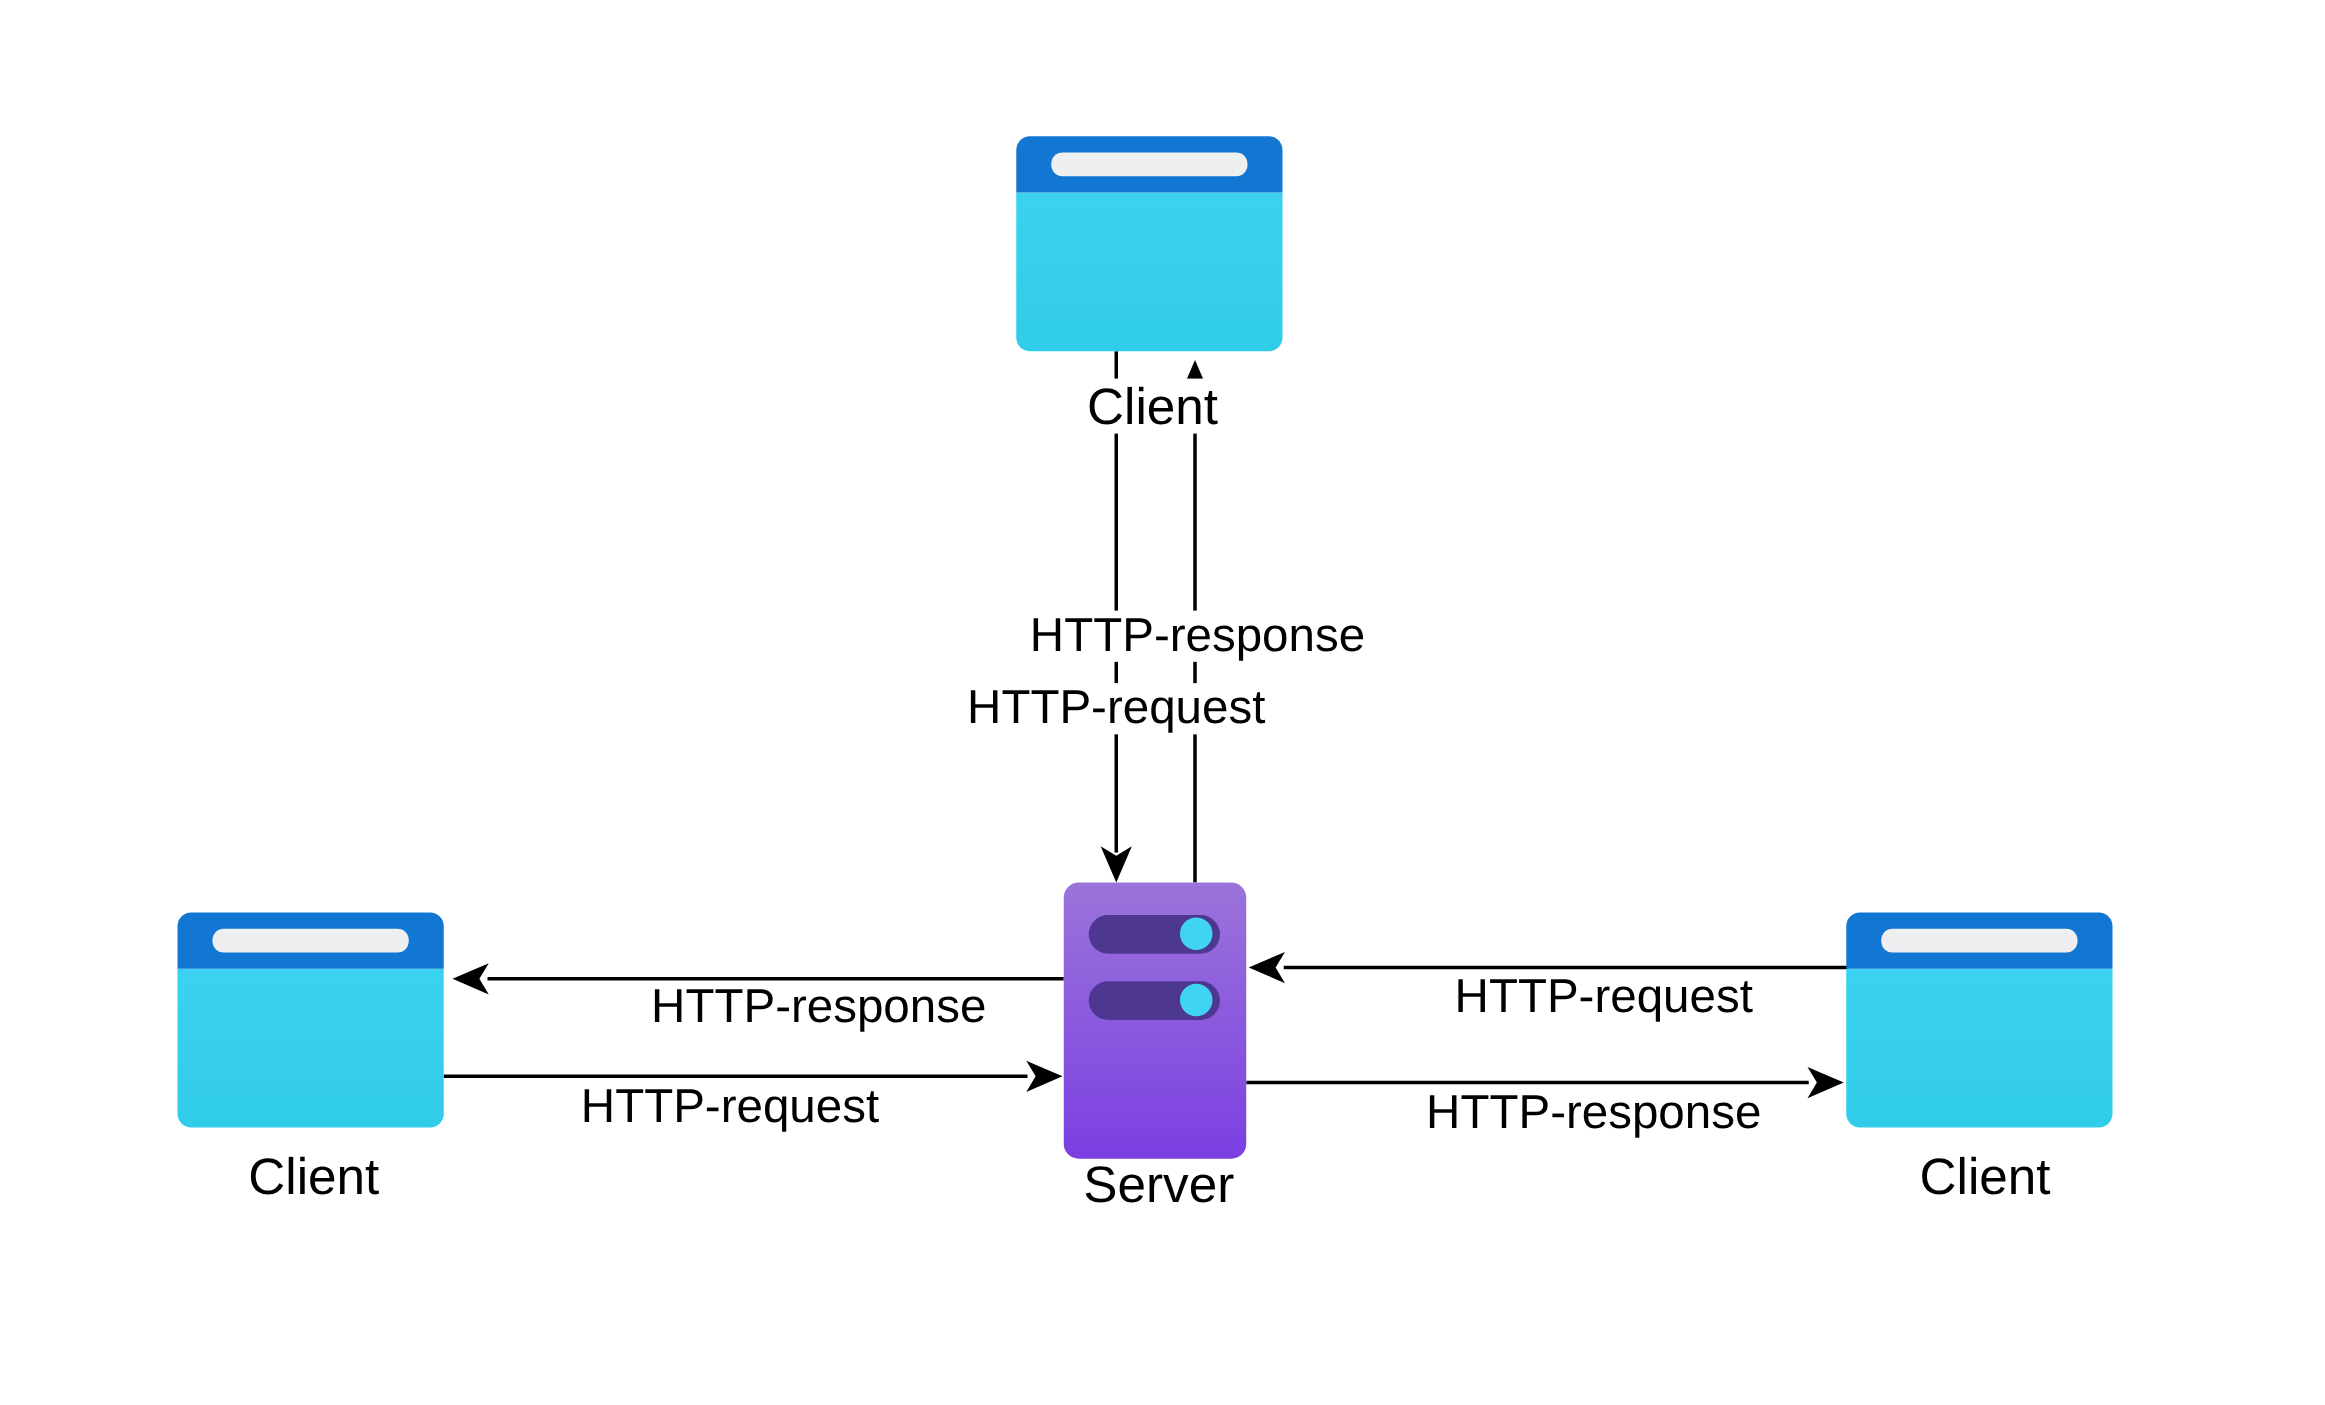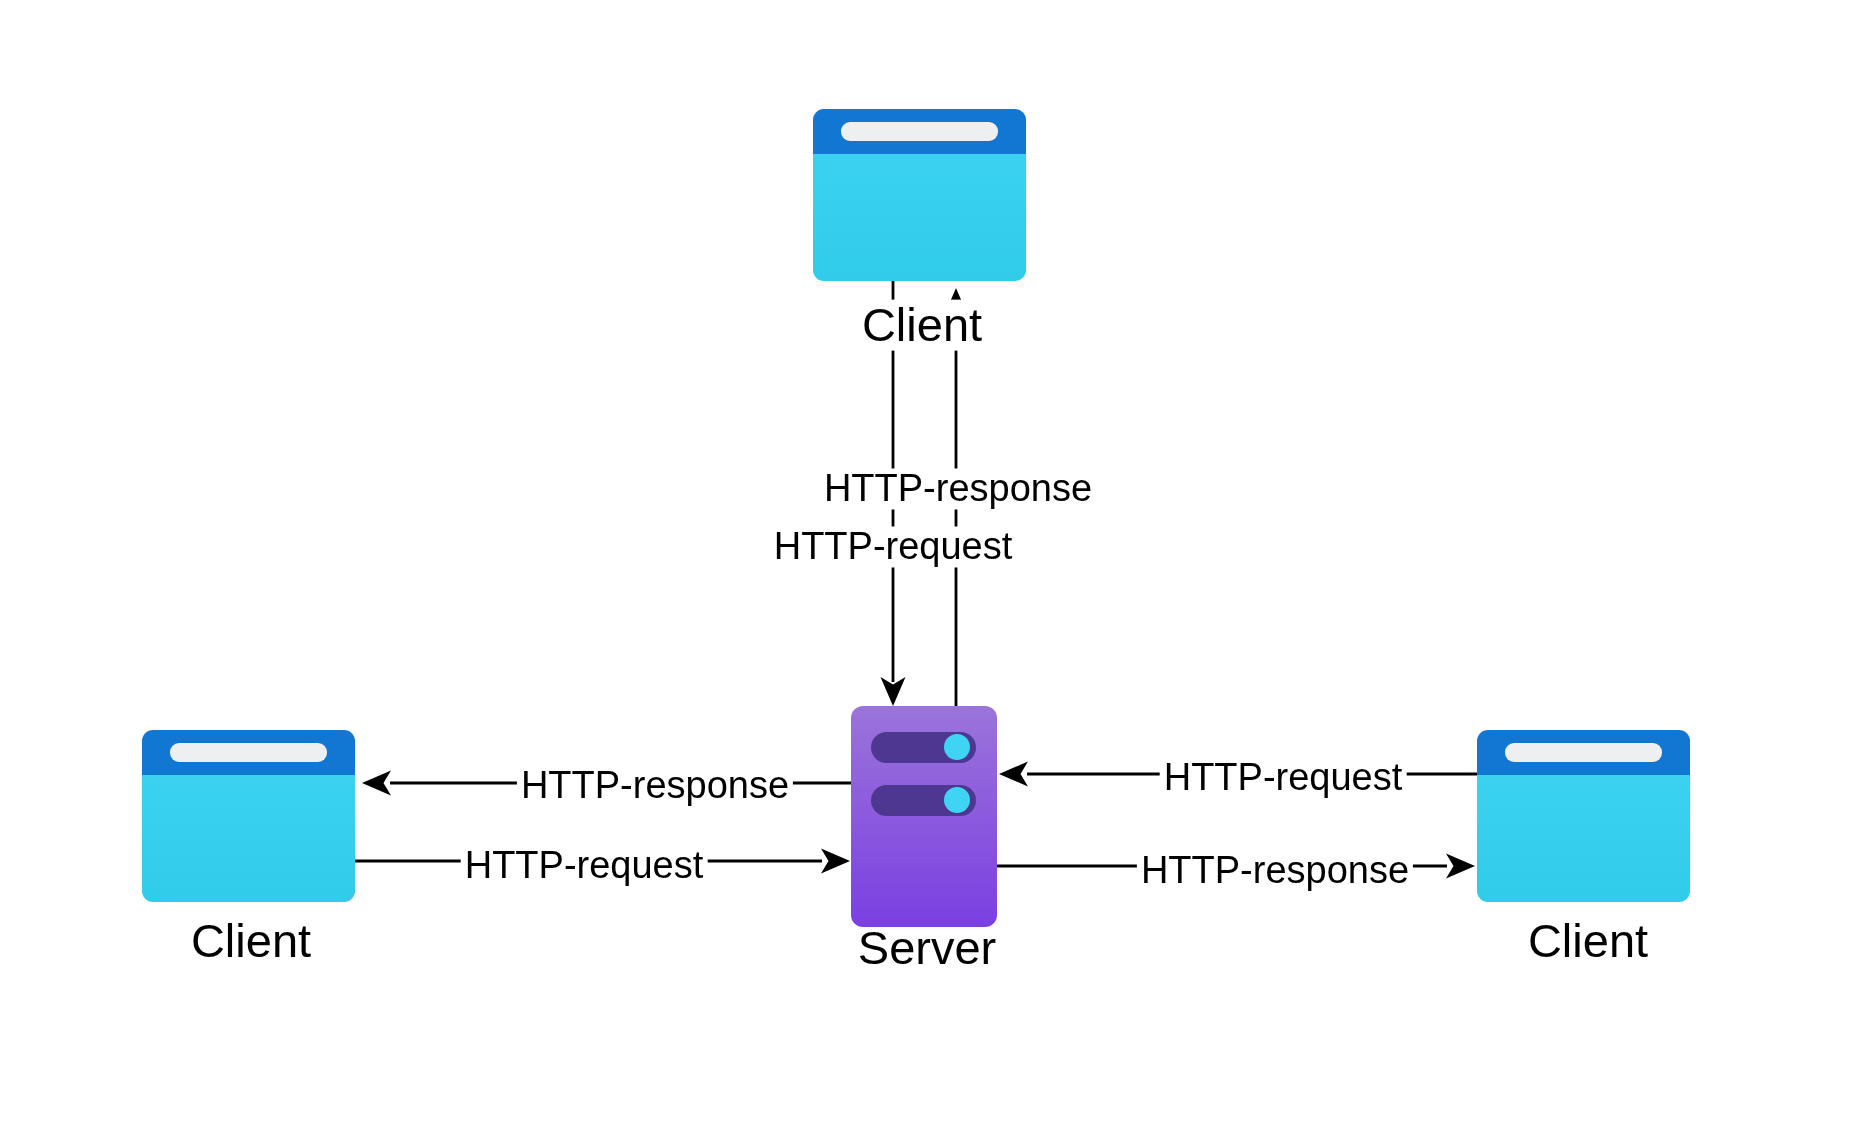--- a/index.html
+++ b/index.html
@@ -92,22 +92,22 @@
   
   .lbl {
     position: absolute;
     transform: translate(-50%, -50%);
     white-space: nowrap;
     color: var(--text, #000000);
     background: var(--label-bg, #ffffff);
     line-height: 1.08;
     z-index: 4;
   }
-  .node-lbl { font-size: 47px; padding: 0 3px; text-align: right; }
-  .edge-lbl { font-size: 38px; padding: 0 4px; }
+  .node-lbl { font-size: 41px; padding: 0 3px; text-align: right; }
+  .edge-lbl { font-size: 38px; padding: 0 4px; margin-top: 20px; }
 
   .lbl-client-top    { left: 922px;  top: 325px; }
   .lbl-client-left   { left: 251px;  top: 941px; }
   .lbl-client-right  { left: 1588px; top: 941px; }
   .lbl-server        { left: 927px;  top: 948px; }
 
   .lbl-top-response   { left: 958px;  top: 489px; }
   .lbl-top-request    { left: 893px;  top: 547px; }
   .lbl-left-response  { left: 655px;  top: 786px; }
   .lbl-left-request   { left: 584px;  top: 866px; }

